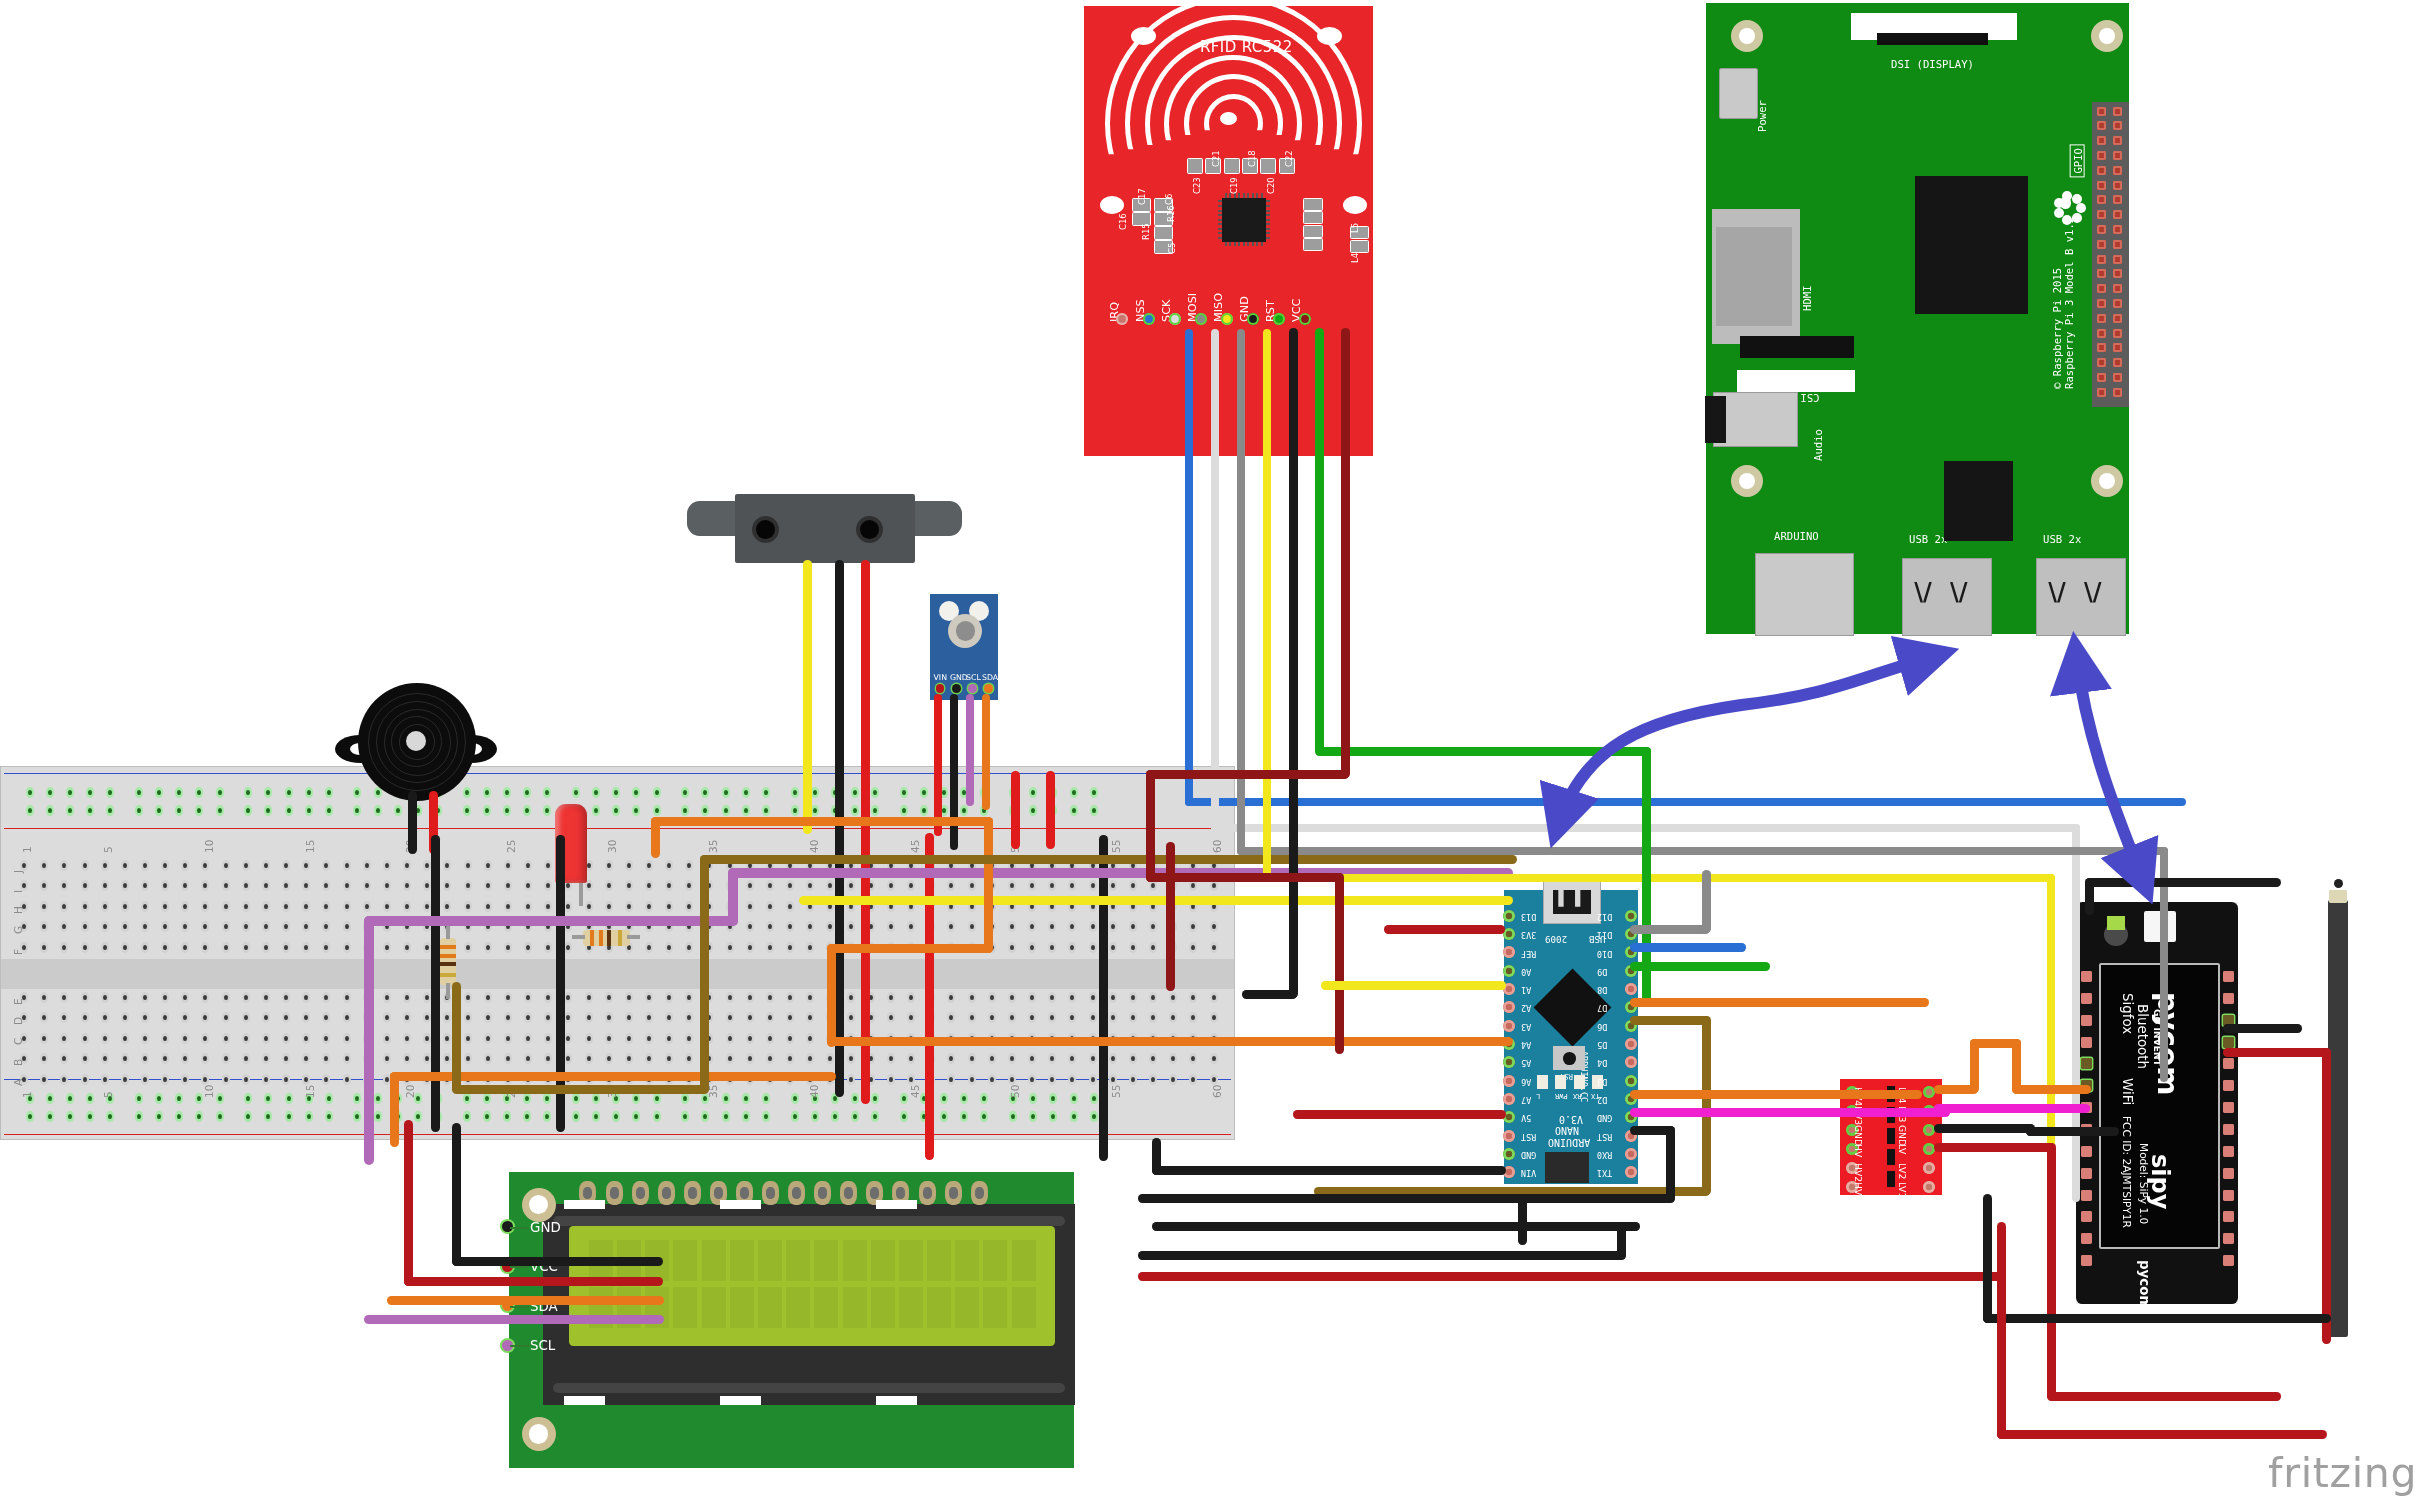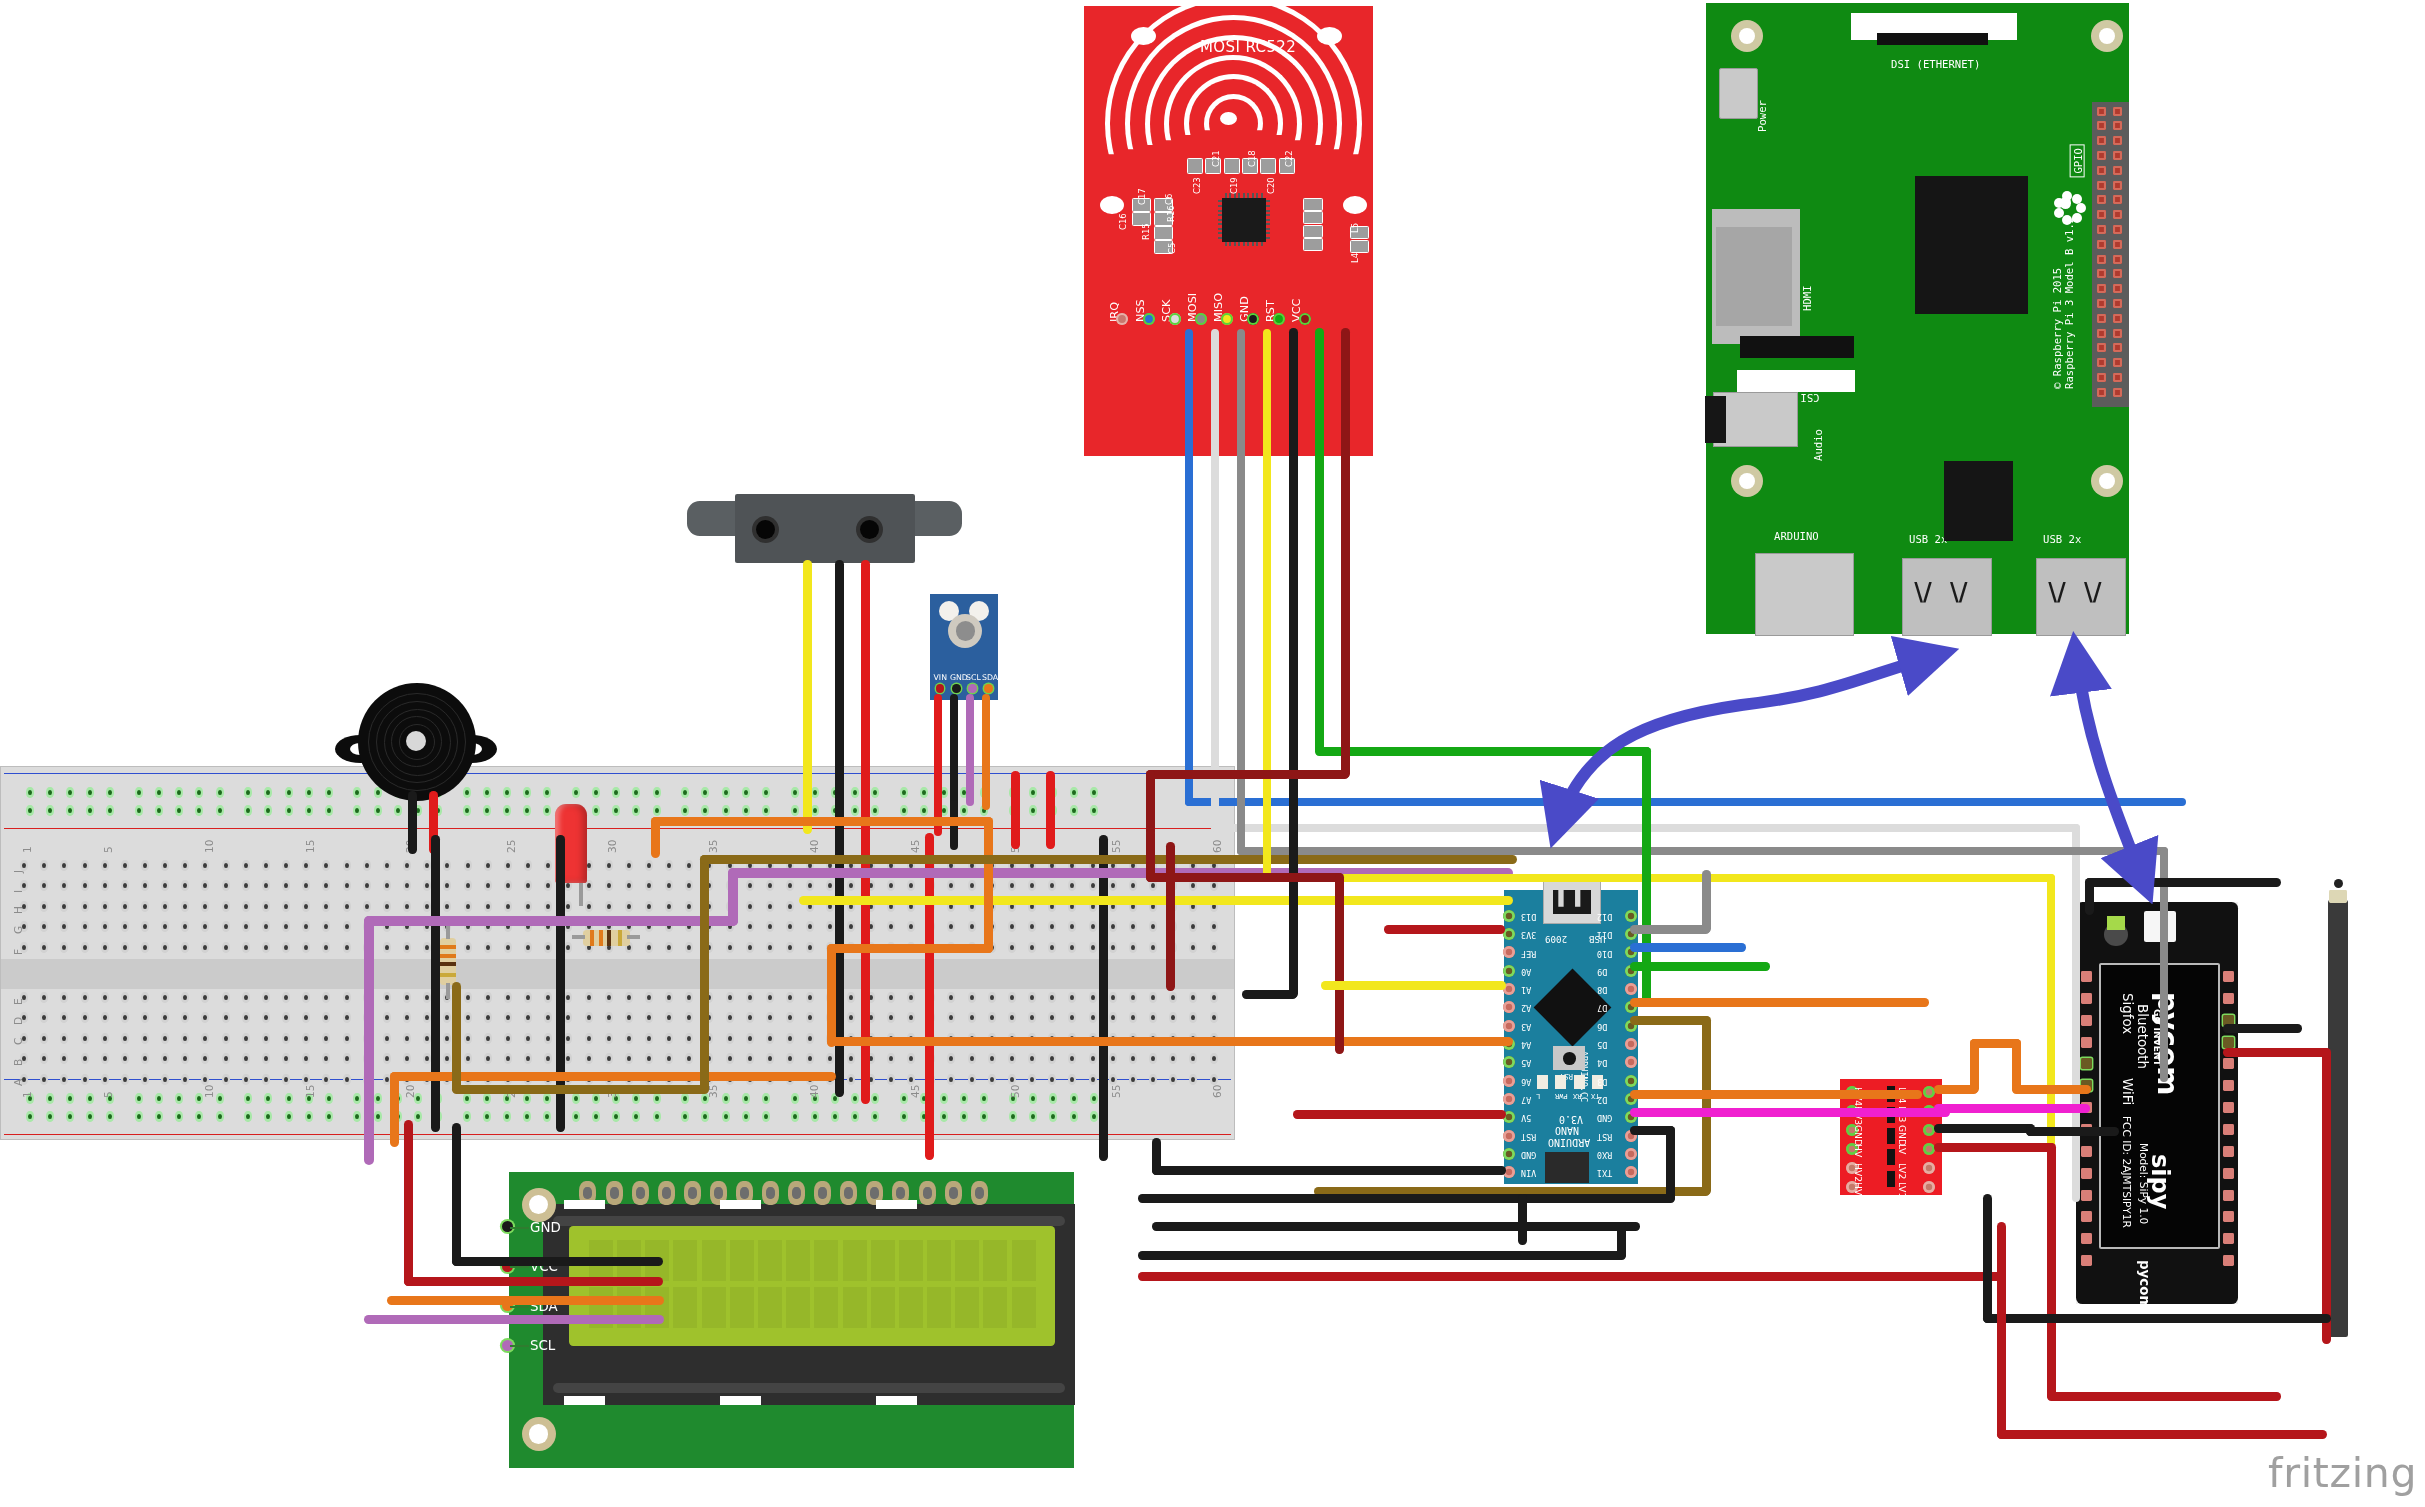--- a/index.html
+++ b/index.html
@@ -2582,21 +2582,21 @@
       <div class="bbnum" style="left: 908px; top: 331px;">45</div>
       <div class="bbnum" style="left: 1008px; top: 86px;">50</div>
       <div class="bbnum" style="left: 1008px; top: 331px;">50</div>
       <div class="bbnum" style="left: 1109px; top: 86px;">55</div>
       <div class="bbnum" style="left: 1109px; top: 331px;">55</div>
       <div class="bbnum" style="left: 1210px; top: 86px;">60</div>
       <div class="bbnum" style="left: 1210px; top: 331px;">60</div>
     </div>
 
   <div id="rfid" style="left:1084px;top:5.6px;width:289px;height:450px;">
-    <div class="title" style="left:116px;top:32px;">MOSI RC522</div>
+    <div class="title" style="left:116px;top:32px;">RFID RC522</div>
     <div class="hole-w" style="left:47px;top:21px;width:25px;height:18.3px;"></div>
     <div class="hole-w" style="left:233px;top:21px;width:25px;height:18.3px;"></div>
     <div class="hole-w" style="left:15.5px;top:190px;width:24px;height:18.3px;"></div>
     <div class="hole-w" style="left:259px;top:190px;width:24px;height:18.3px;"></div>
     <div class="rf-chip" style="left:138px;top:192px;width:44px;height:44px;">
         <b style="position: absolute; left: 2.8px; top: -4.2px; width: 2.1px; height: 4.2px; background: rgb(85, 85, 85);"></b>
         <b style="position: absolute; left: 2.8px; bottom: -4.2px; width: 2.1px; height: 4.2px; background: rgb(85, 85, 85);"></b>
         <b style="position: absolute; top: 2.8px; left: -4.2px; height: 2.1px; width: 4.2px; background: rgb(85, 85, 85);"></b>
         <b style="position: absolute; top: 2.8px; right: -4.2px; height: 2.1px; width: 4.2px; background: rgb(85, 85, 85);"></b>
         <b style="position: absolute; left: 7.3px; top: -4.2px; width: 2.1px; height: 4.2px; background: rgb(85, 85, 85);"></b>
@@ -2699,21 +2699,21 @@
       <div class="rpi-hole" style="left: 25px; top: 462px; width: 32px; height: 32px;">
         <i></i>
       </div>
       <div class="rpi-hole" style="left: 385px; top: 462px; width: 32px; height: 32px;">
         <i></i>
       </div>
       <div class="silver" style="left: 12.7px; top: 65px; width: 39px; height: 51px; border-radius: 2.1px;"></div>
       <div class="rpi-lbl rot" style="left: 62px; top: 117px;">Power</div>
       <div style="position: absolute; left: 145px; top: 10px; width: 166px; height: 27px; background: rgb(255, 255, 255);"></div>
       <div style="position: absolute; left: 171px; top: 30px; width: 111px; height: 12.7px; background: rgb(17, 17, 17);"></div>
-      <div class="rpi-lbl" style="left: 185px; top: 55px;">DSI (ETHERNET)</div>
+      <div class="rpi-lbl" style="left: 185px; top: 55px;">DSI (DISPLAY)</div>
       <div class="hdmiport" style="left: 5.6px; top: 206px; width: 88px; height: 135px;"></div>
       <div style="position: absolute; left: 10px; top: 224px; width: 76px; height: 99px; background: rgb(166, 166, 166);"></div>
       <div class="rpi-lbl rot" style="left: 107px; top: 296px;">HDMI</div>
       <div style="position: absolute; left: 31px; top: 367px; width: 118px; height: 22.6px; background: rgb(255, 255, 255);"></div>
       <div style="position: absolute; left: 34px; top: 333px; width: 114px; height: 22.6px; background: rgb(17, 17, 17);"></div>
       <div class="rpi-lbl" style="left: 37px; top: 389px; transform: rotate(180deg);">CSI (CAMERA)</div>
       <div class="silver" style="left: 7px; top: 389px; width: 85px; height: 55px;"></div>
       <div style="position: absolute; left: -1.4px; top: 393px; width: 21px; height: 47px; background: rgb(22, 22, 22);"></div>
       <div class="rpi-lbl rot" style="left: 118px; top: 446px;">Audio</div>
       <div class="rpi-lbl" style="left: 68px; top: 527px;">ARDUINO</div>

